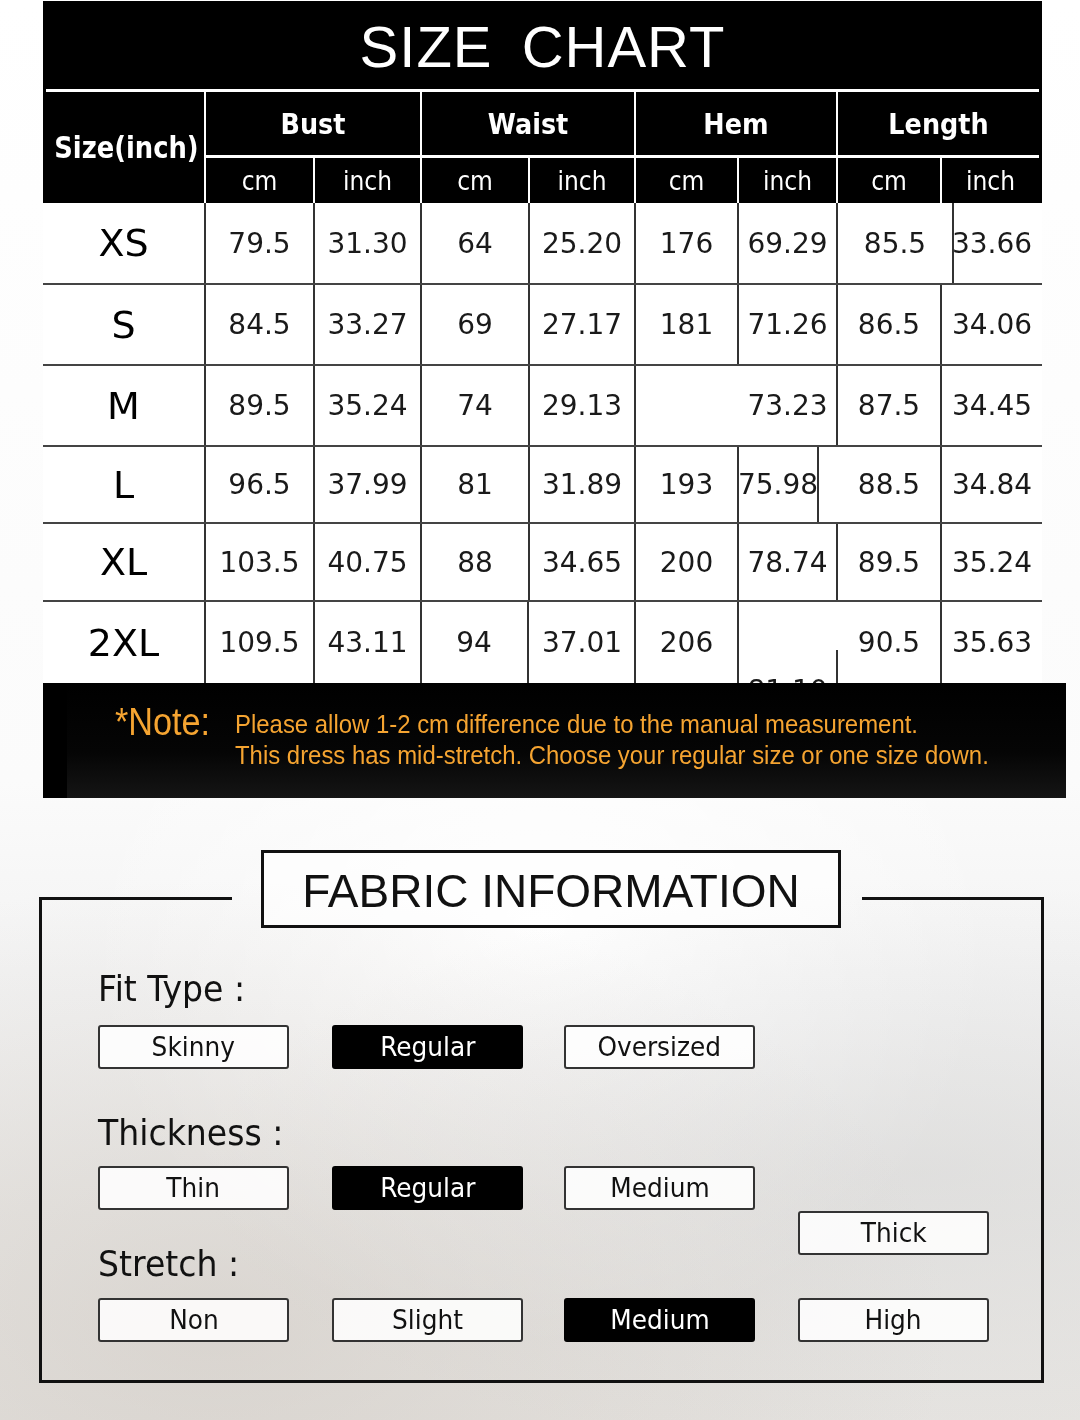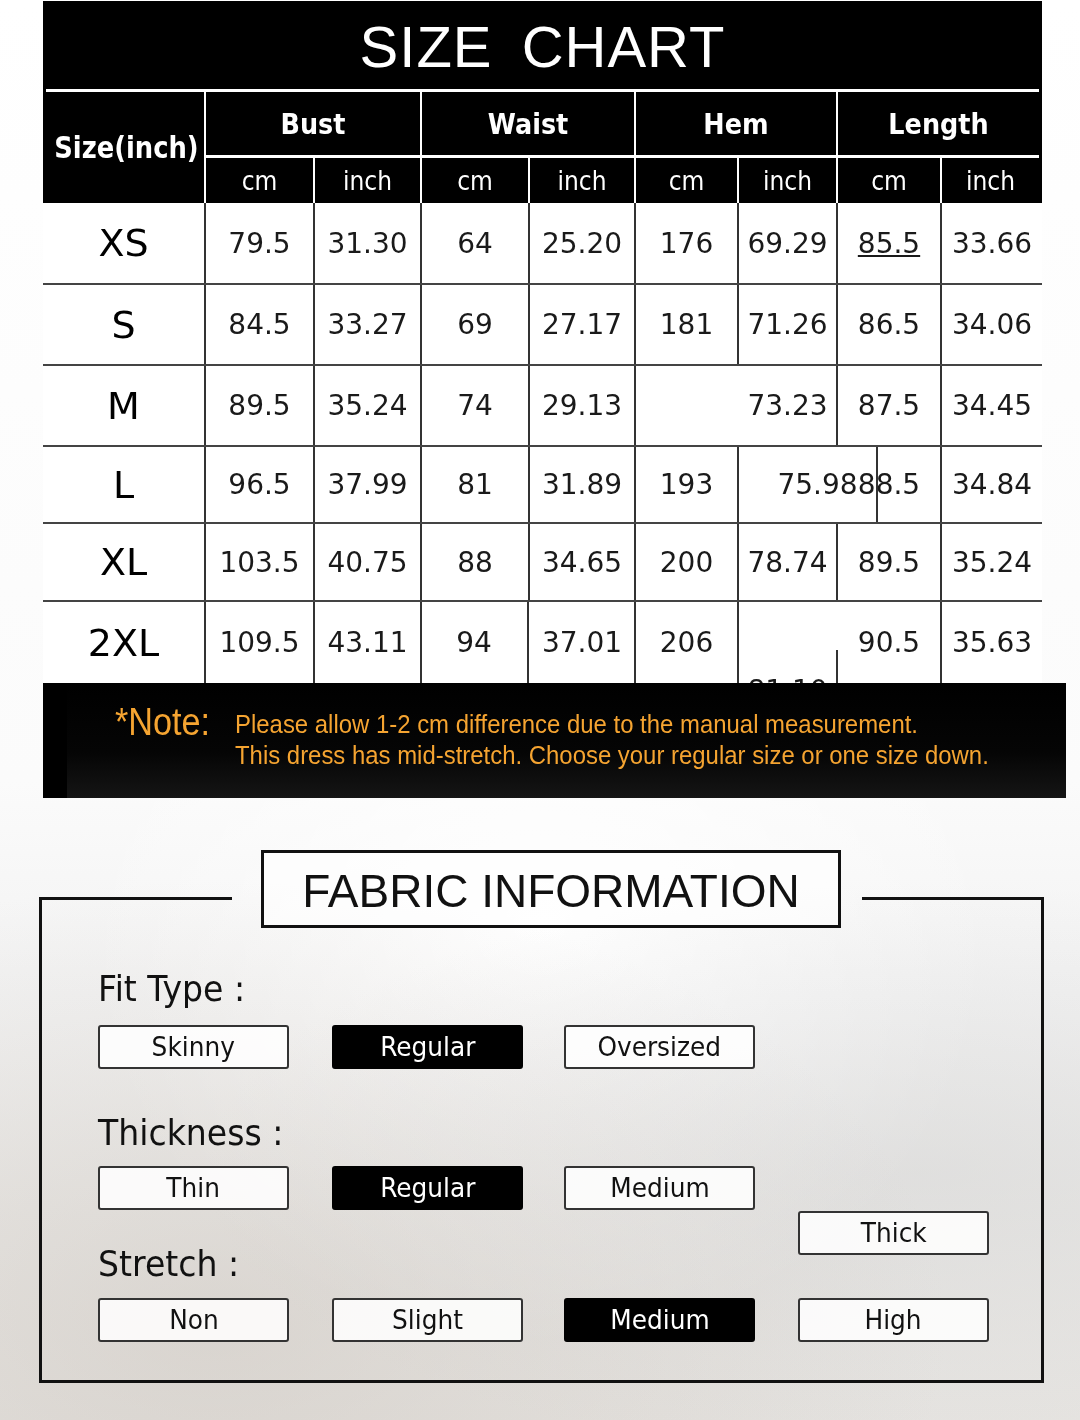--- a/index.html
+++ b/index.html
@@ -138,21 +138,21 @@
   <div class="body-table">
 
     <div class="row" style="top:0;height:80px;">
       <div class="cell size" style="left:0;width:163px;">XS</div>
       <div class="cell" style="left:163px;width:109px;">79.5</div>
       <div class="cell" style="left:272px;width:107px;">31.30</div>
       <div class="cell" style="left:379px;width:108px;">64</div>
       <div class="cell" style="left:487px;width:106px;">25.20</div>
       <div class="cell" style="left:593px;width:103px;">176</div>
       <div class="cell" style="left:696px;width:99px;">69.29</div>
-      <div class="cell" style="left:795px;width:104px;text-decoration:underline;">85.5</div>
+      <div class="cell" style="left:795px;width:116px;">85.5</div>
       <div class="cell last" style="left:899px;width:100px;">33.66</div>
     </div>
     <div class="row-sep" style="top:80px;"></div>
 
     <div class="row" style="top:82px;height:79px;">
       <div class="cell size" style="left:0;width:163px;">S</div>
       <div class="cell" style="left:163px;width:109px;">84.5</div>
       <div class="cell" style="left:272px;width:107px;">33.27</div>
       <div class="cell" style="left:379px;width:108px;">69</div>
       <div class="cell" style="left:487px;width:106px;">27.17</div>
@@ -175,21 +175,21 @@
     </div>
     <div class="row-sep" style="top:242px;"></div>
 
     <div class="row" style="top:244px;height:75px;">
       <div class="cell size" style="left:0;width:163px;">L</div>
       <div class="cell" style="left:163px;width:109px;">96.5</div>
       <div class="cell" style="left:272px;width:107px;">37.99</div>
       <div class="cell" style="left:379px;width:108px;">81</div>
       <div class="cell" style="left:487px;width:106px;">31.89</div>
       <div class="cell" style="left:593px;width:103px;">193</div>
-      <div class="cell" style="left:716px;width:119px;">75.98</div>
+      <div class="cell" style="left:696px;width:80px;">75.98</div>
       <div class="cell" style="left:795px;width:104px;">88.5</div>
       <div class="cell last" style="left:899px;width:100px;">34.84</div>
     </div>
     <div class="row-sep" style="top:319px;"></div>
 
     <div class="row" style="top:321px;height:76px;">
       <div class="cell size" style="left:0;width:163px;">XL</div>
       <div class="cell" style="left:163px;width:109px;">103.5</div>
       <div class="cell" style="left:272px;width:107px;">40.75</div>
       <div class="cell" style="left:379px;width:108px;">88</div>

